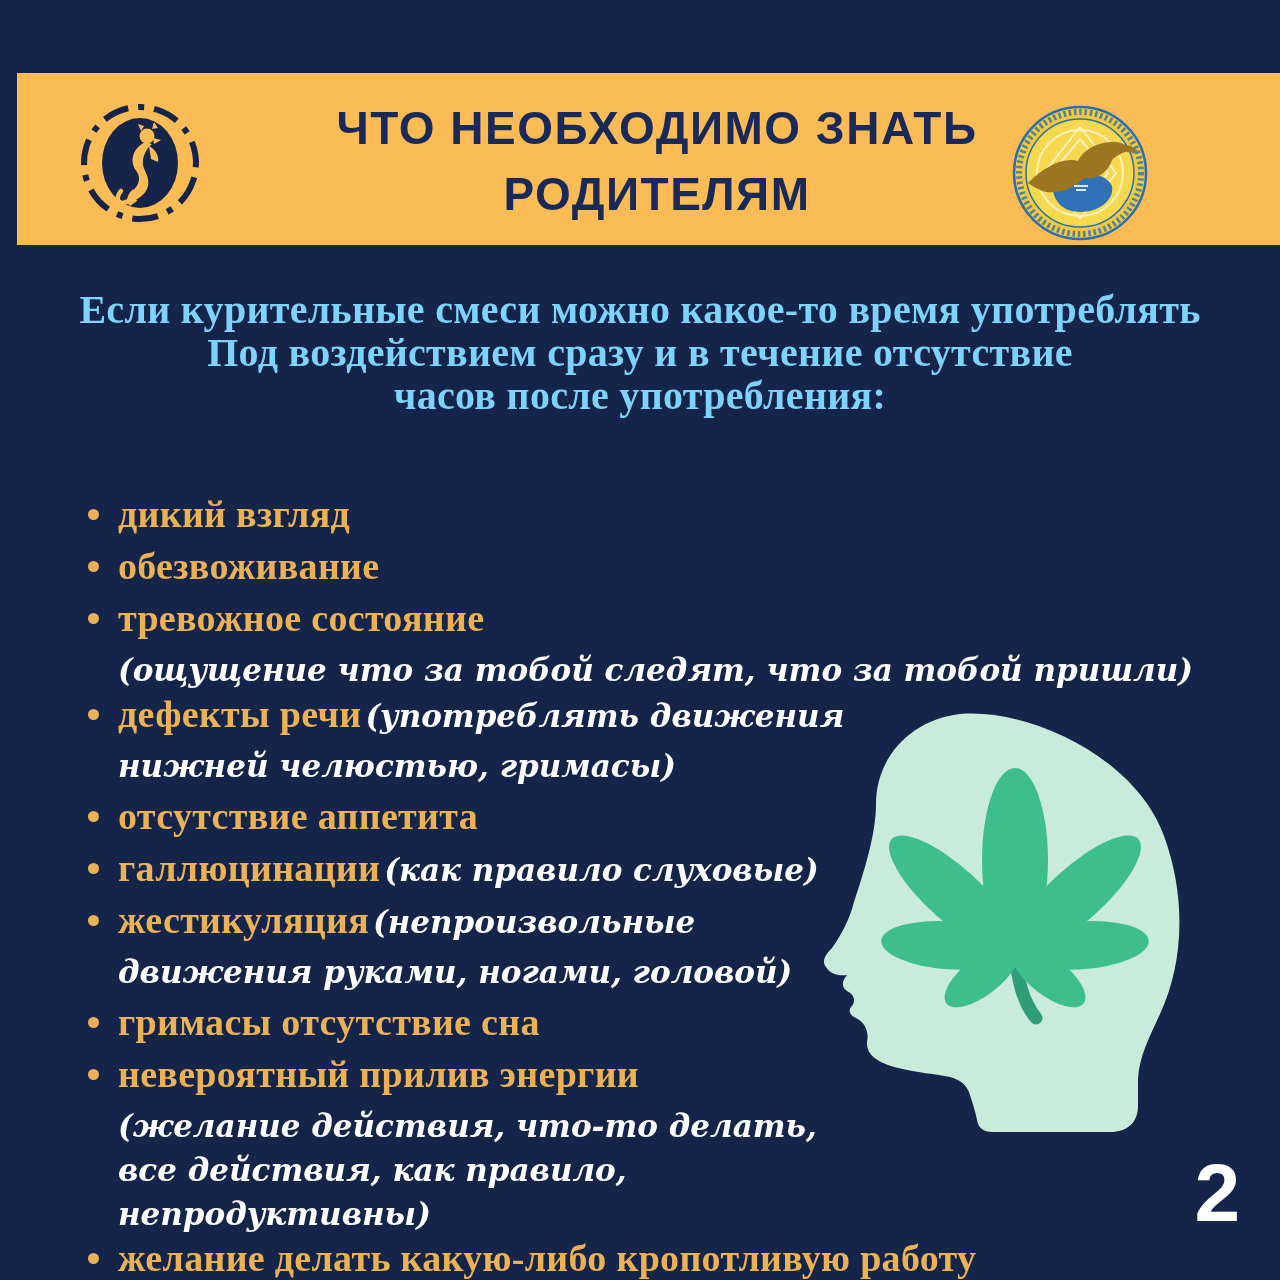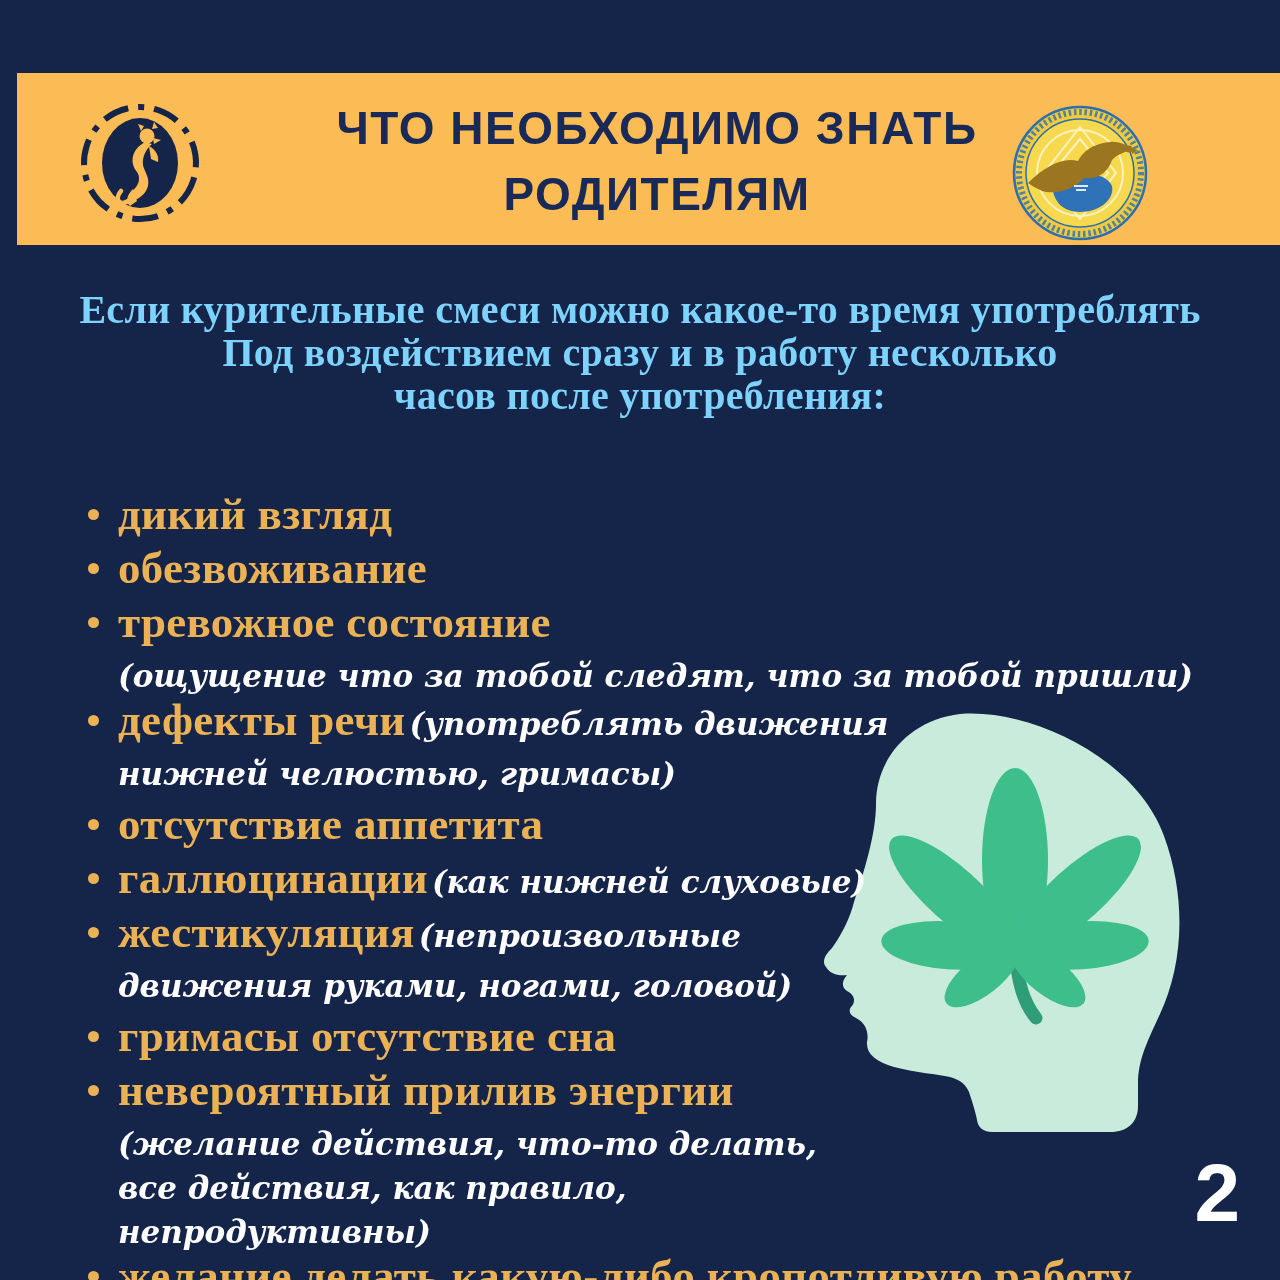--- a/index.html
+++ b/index.html
@@ -38,21 +38,21 @@
   .symptoms li{
     position:relative;margin:0;padding:0 0 0 46px;
     line-height:44px;
   }
   .symptoms li::before{
     content:"";position:absolute;left:16px;top:17px;
     width:11px;height:11px;border-radius:50%;background:#EBB255;
   }
   .term{
     font-family:"Liberation Serif",serif;font-weight:700;
-    font-size:45px;color:#EBB255;letter-spacing:0.3px;
+    font-size:38px;color:#EBB255;letter-spacing:0.3px;
   }
   .desc{
     font-family:"DejaVu Serif",serif;font-style:italic;font-weight:700;
     font-size:31px;color:#FDFDFD;
   }
   .desc-block{display:block;}
   .item-4{max-width:830px;}
   .item-7{max-width:770px;}
   .item-9 .desc-block{max-width:730px;}
   .item-10 .desc-block{max-width:1100px;}
@@ -115,21 +115,21 @@
           <path d="M119,43 l7,2 -6,4 z"></path>
         </g>
         <rect x="62" y="80" width="14" height="2" fill="#FFFFFF" opacity="0.85"></rect>
         <rect x="64" y="84" width="10" height="2" fill="#FFFFFF" opacity="0.85"></rect>
       </svg>
     </div>
   </div>
 
   <div class="intro">
     <span>Если курительные смеси можно какое-то время употреблять</span>
-    <span>Под воздействием сразу и в работу несколько</span>
+    <span>Под воздействием сразу и в течение отсутствие</span>
     <span>часов после употребления:</span>
   </div>
 
   <div class="head-art">
     <svg width="372" height="424" viewBox="0 0 372 424">
       <path fill="#C9EBDC" d="
         M140,2
         C90,8 56,46 56,92
         C56,122 44,160 34,190
         C30,206 22,222 12,236
@@ -178,21 +178,21 @@
     </li>
     <li class="item-4">
       <span class="term">дефекты речи</span>
       <span class="desc">(употреблять движения нижней челюстью, гримасы)</span>
     </li>
     <li class="item-5">
       <span class="term">отсутствие аппетита</span>
     </li>
     <li class="item-6">
       <span class="term">галлюцинации</span>
-      <span class="desc">(как нижней слуховые)</span>
+      <span class="desc">(как правило слуховые)</span>
     </li>
     <li class="item-7">
       <span class="term">жестикуляция</span>
       <span class="desc">(непроизвольные движения руками, ногами, головой)</span>
     </li>
     <li class="item-8">
       <span class="term">гримасы отсутствие сна</span>
     </li>
     <li class="item-9">
       <span class="term">невероятный прилив энергии</span>

